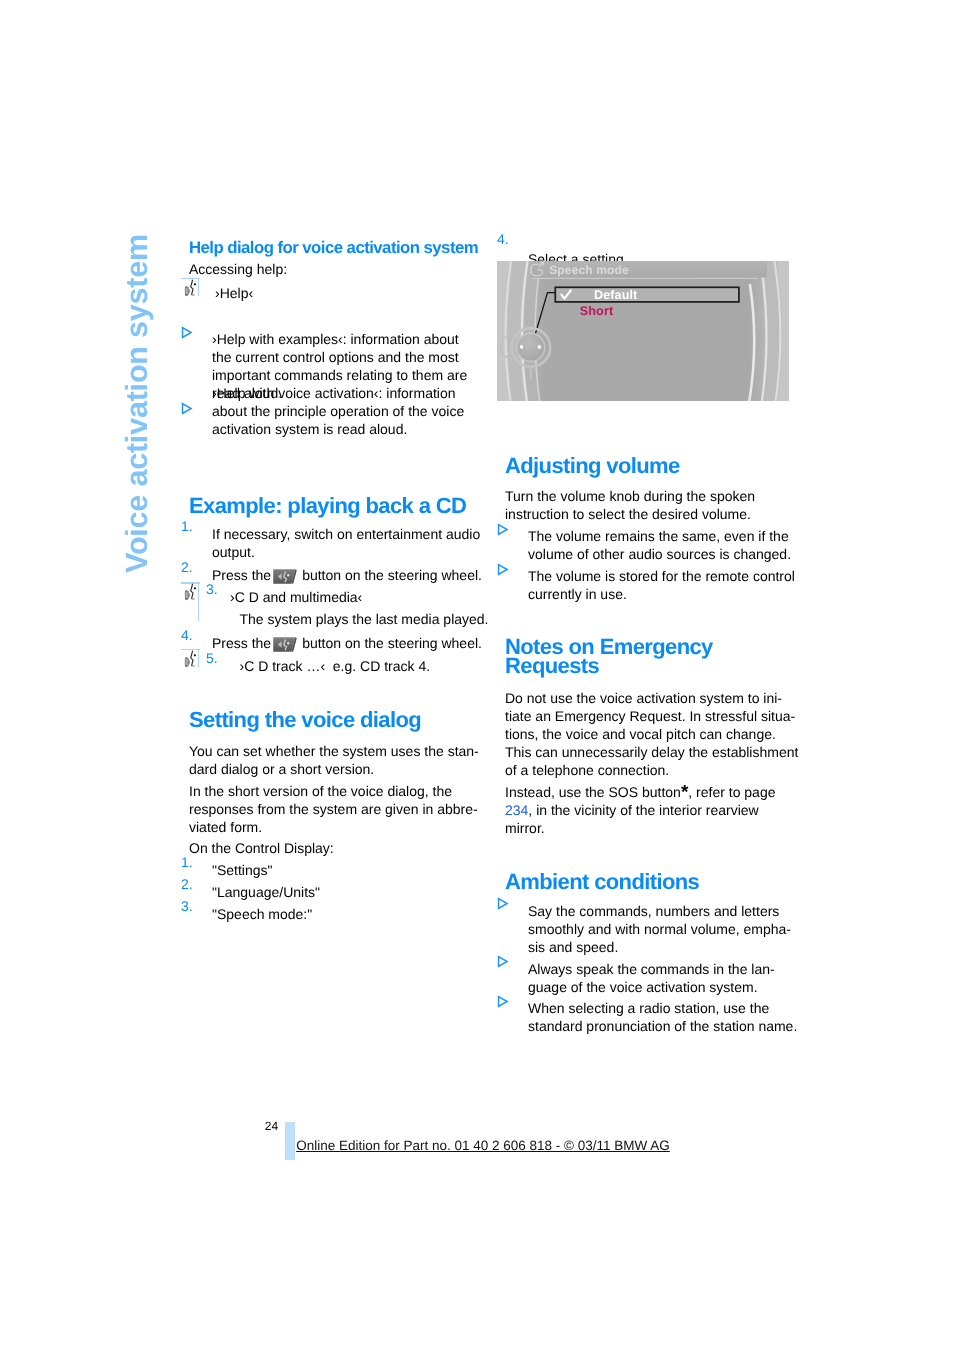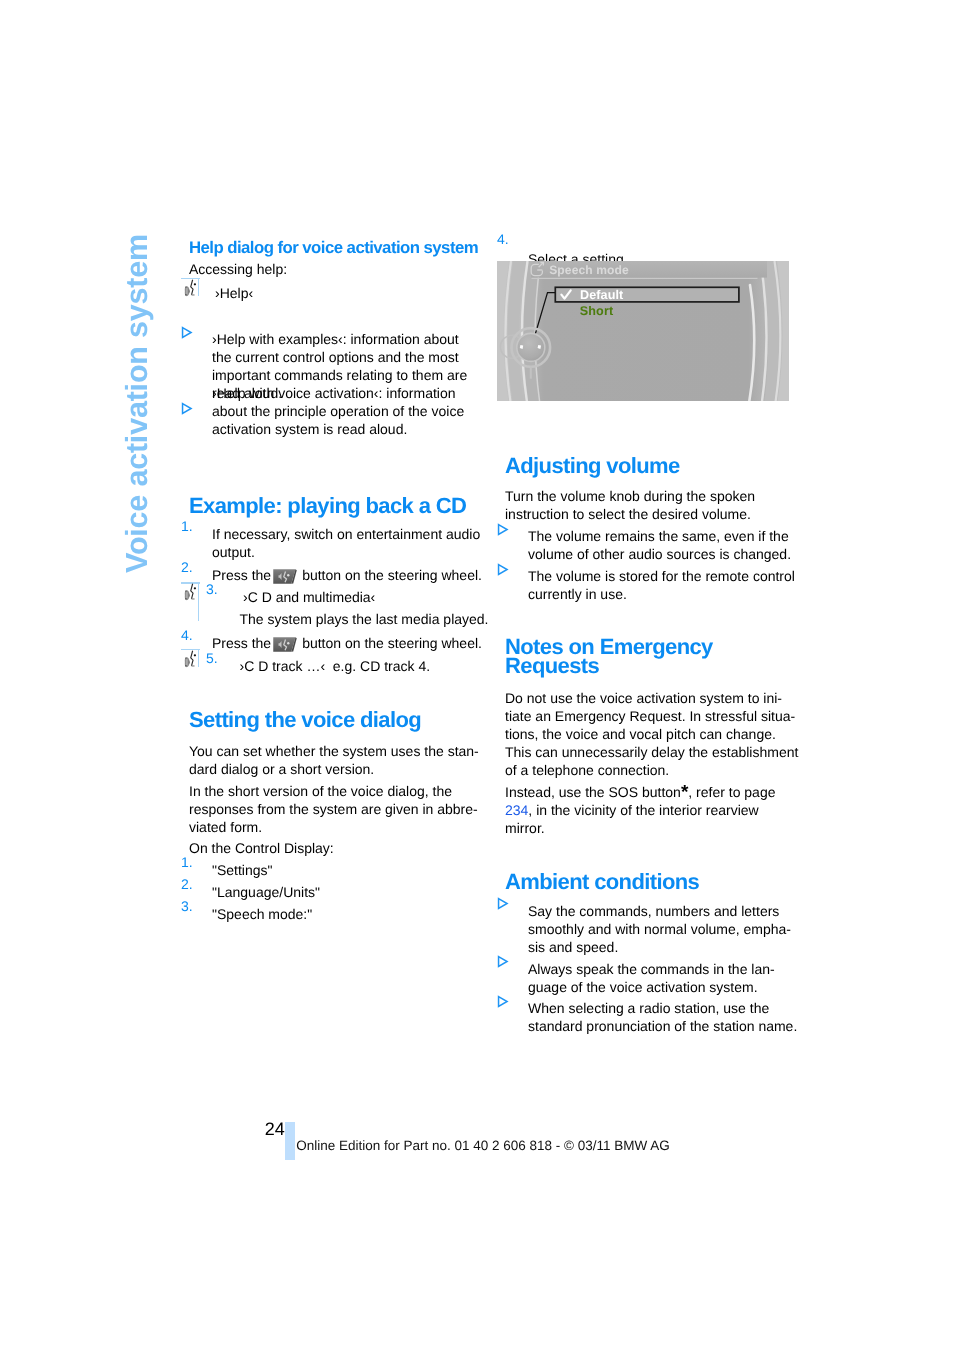--- a/index.html
+++ b/index.html
@@ -35,26 +35,26 @@
   .vcmd svg{position:absolute;left:1px;top:1px;}
 
   .vbar{position:absolute;width:1.7px;background:#a9d5f6;}
 
   .wheelbtn{display:inline-block;width:24px;height:15px;vertical-align:-3.5px;position:relative;margin-left:-1.6px;margin-right:0.8px;}
   .wheelbtn svg{position:absolute;left:0;top:0;}
 
   .figure{position:absolute;left:497px;overflow:hidden;}
   .figure svg{position:absolute;left:0;top:0;}
   .figtext{position:absolute;color:#d9d9d9;font-size:12.1px;font-weight:bold;line-height:15px;letter-spacing:0.1px;}
-  .figitem{position:absolute;color:#4d7c0f;font-size:12.6px;font-weight:bold;line-height:15px;letter-spacing:0.1px;}
+  .figitem{position:absolute;color:#be185d;font-size:12.6px;font-weight:bold;line-height:15px;letter-spacing:0.1px;}
   .figsel{color:#ffffff;}
 
-  .footer-num{position:absolute;font-size:18px;color:#000;}
+  .footer-num{position:absolute;font-size:12px;color:#000;}
   .footer-bar{position:absolute;background:#bedefd;}
-  .footer-txt{position:absolute;font-size:13.5px;color:#111;}
+  .footer-txt{position:absolute;font-size:13.5px;color:#111;text-decoration:underline;}
   .wmark{position:absolute;font-size:27px;color:#9a9a9a;letter-spacing:0.1px;}
 </style>
 </head>
 <body>
 
 <div class="page">
 
   <div class="vtitle">Voice activation system</div>
 
   <h3 class="blk L h3" style="top:230.3px">Help dialog for voice activation system</h3>
@@ -134,21 +134,21 @@
       </g>
       <g fill="none" stroke="#2a2a2a">
         <path d="M112 8 L92 82 L116 106 L100 168" stroke-width="12" stroke-linecap="butt"></path>
         <path d="M100 168 h32" stroke="#8a8a8a" stroke-width="13"></path>
         <circle cx="136" cy="56" r="12" fill="#141414" stroke="none"></circle>
       </g>
     </svg>
   </div>
   <div class="vbar" style="left:197.6px;top:582.2px;height:38.5px"></div>
   <span class="mkabs num" style="left:206px;top:579.6px">3.</span>
-  <p class="blk L" style="left:235px;width:245px;top:579.6px">›C D and multimedia‹</p>
+  <p class="blk L" style="left:222px;width:245px;top:579.6px">›C D and multimedia‹</p>
   <p class="blk L" style="left:231.5px;width:260px;top:601.6px;white-space:nowrap">The system plays the last media played.</p>
 
   <span class="mkabs num" style="left:181px;top:626px">4.</span>
   <p class="blk L" style="left:204px;width:280px;top:626px;white-space:nowrap"><span>Press the</span> <span class="wheelbtn"><svg viewBox="0 0 96 60" width="24" height="15" aria-hidden="true">
 <defs>
             <linearGradient id="wbg" x1="0" y1="0" x2="0" y2="1">
               <stop offset="0" stop-color="#848484"></stop>
               <stop offset="0.2" stop-color="#757575"></stop>
               <stop offset="0.7" stop-color="#616161"></stop>
               <stop offset="1" stop-color="#525252"></stop>
@@ -261,21 +261,21 @@
       <g>
         <circle cx="14.9" cy="85.8" r="11.5" fill="none" stroke="#c0c0c0" stroke-width="1.6"></circle>
         <circle cx="33.8" cy="86.4" r="19.3" fill="none" stroke="#c4c4c4" stroke-width="2.6"></circle>
         <circle cx="33.8" cy="86.4" r="14" fill="url(#knobg)" stroke="#c6c6c6" stroke-width="1.6"></circle>
         <path d="M23.4 84 l2.8 0.5 l-0.6 3.4 l-2.8 -0.8 z" fill="#fdfdfd"></path>
         <path d="M41.2 84 l2.8 0.5 l-0.6 3.4 l-2.8 -0.8 z" fill="#fdfdfd"></path>
         <path d="M33.8 105.7 v12" stroke="#c2c2c2" stroke-width="2" fill="none"></path>
       </g>
     </svg>
     <div class="figtext" style="left:52.2px;top:2.3px">Speech mode</div>
-    <div class="figitem figsel" style="left:83px;top:26.9px">Default</div>
+    <div class="figitem figsel" style="left:97px;top:26.9px">Default</div>
     <div class="figitem" style="left:82.8px;top:43.1px">Short</div>
   </div>
 
   <h2 class="blk R h2" style="top:447.5px">Adjusting volume</h2>
   <p class="blk R" style="top:478.8px">Turn the volume knob during the spoken<br>instruction to select the desired volume.</p>
 
   <span class="mkabs tri" style="left:497px;top:519.4px">
       <svg class="trisvg" viewBox="0 0 12 13" width="12" height="13" aria-hidden="true">
         <path d="M1.55 1.6 L10.1 6.5 L1.55 11.4 Z" fill="none" stroke="#1e95f5" stroke-width="1.5" stroke-linejoin="miter"></path>
       </svg>

